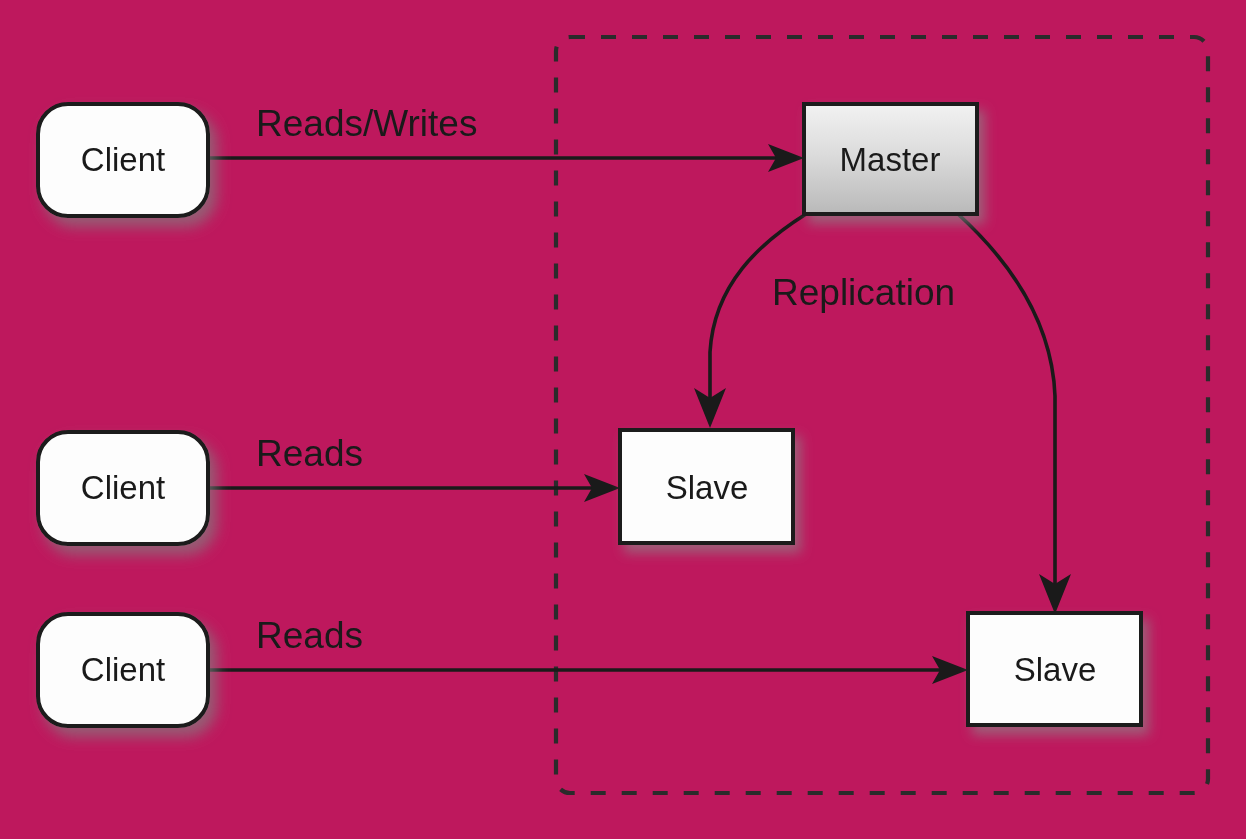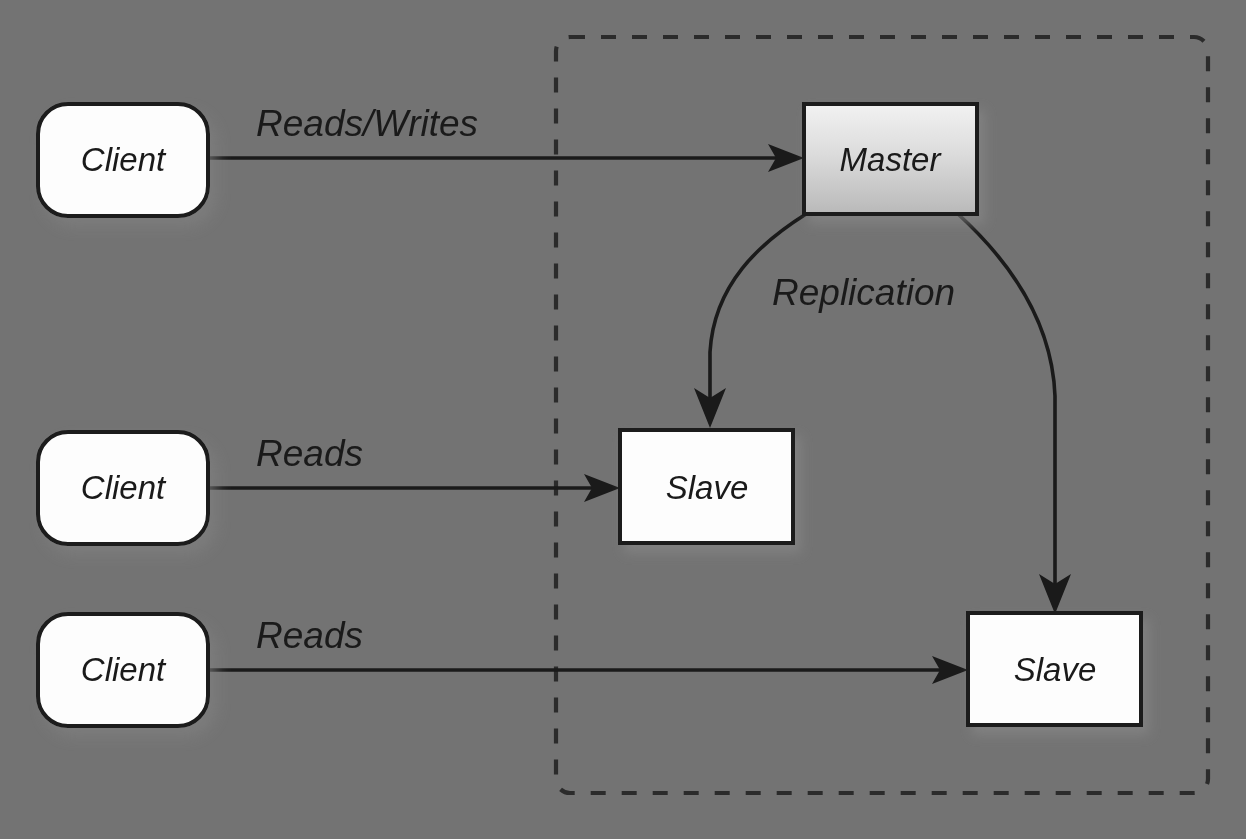--- a/index.html
+++ b/index.html
@@ -8,23 +8,22 @@
     padding: 0;
     background: #ffffff;
   }
   body {
     font-family: "Liberation Sans", sans-serif;
   }
   #canvas {
     position: relative;
     width: 1246px;
     height: 839px;
-    background: #737373;
+    background: #be185d;
     overflow: hidden;
-    font-style: italic;
   }
   #diagram-svg {
     position: absolute;
     top: 0;
     left: 0;
     width: 1246px;
     height: 839px;
   }
   .node-label {
     font-family: "Liberation Sans", sans-serif;

